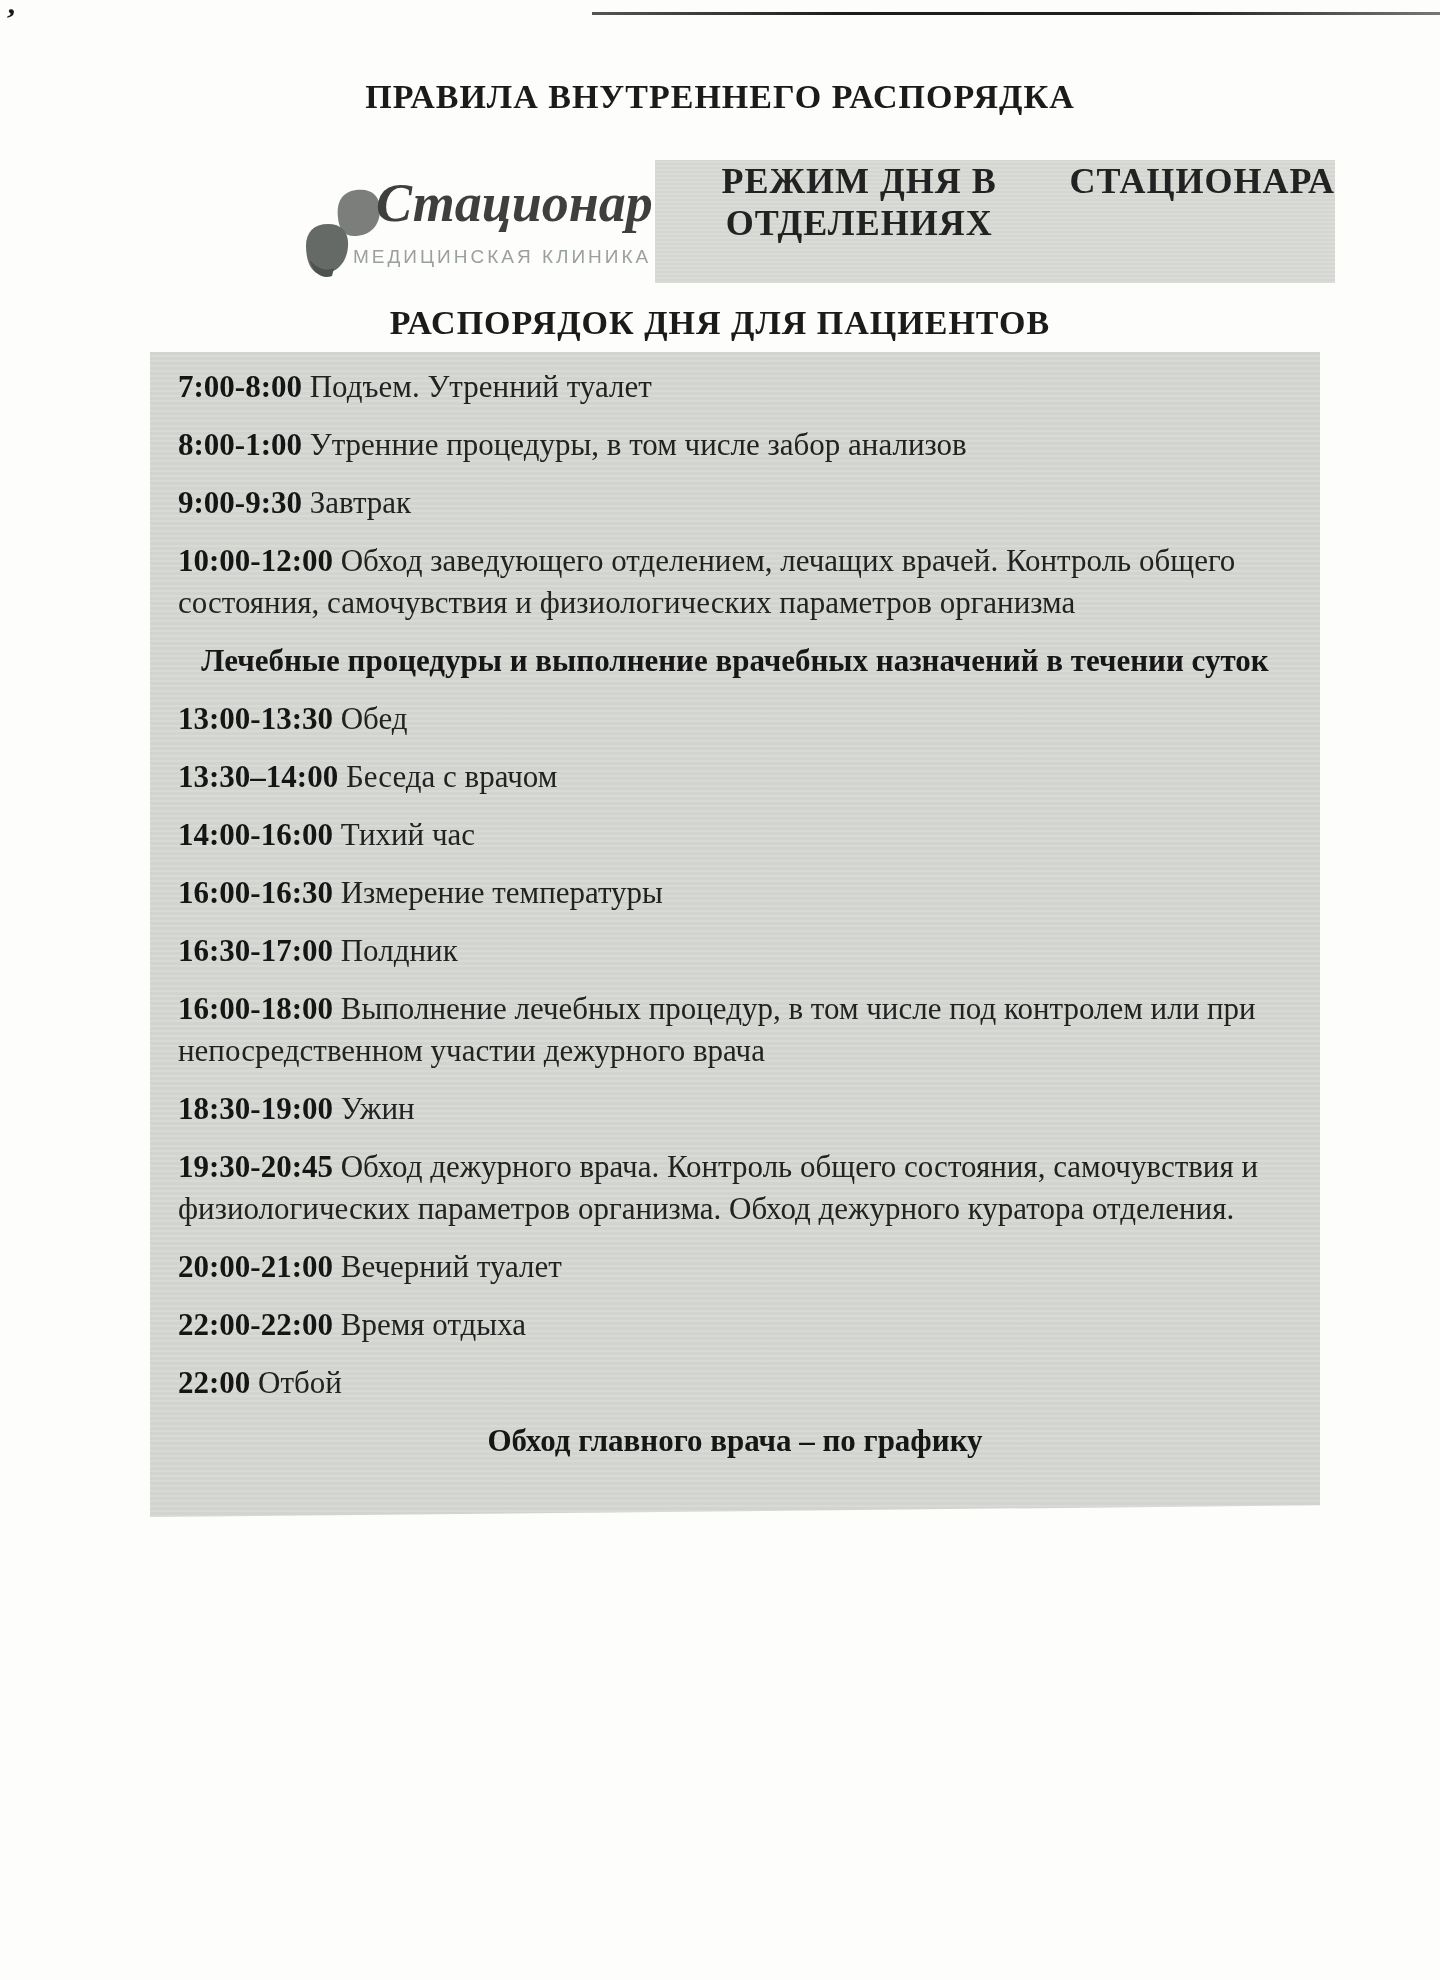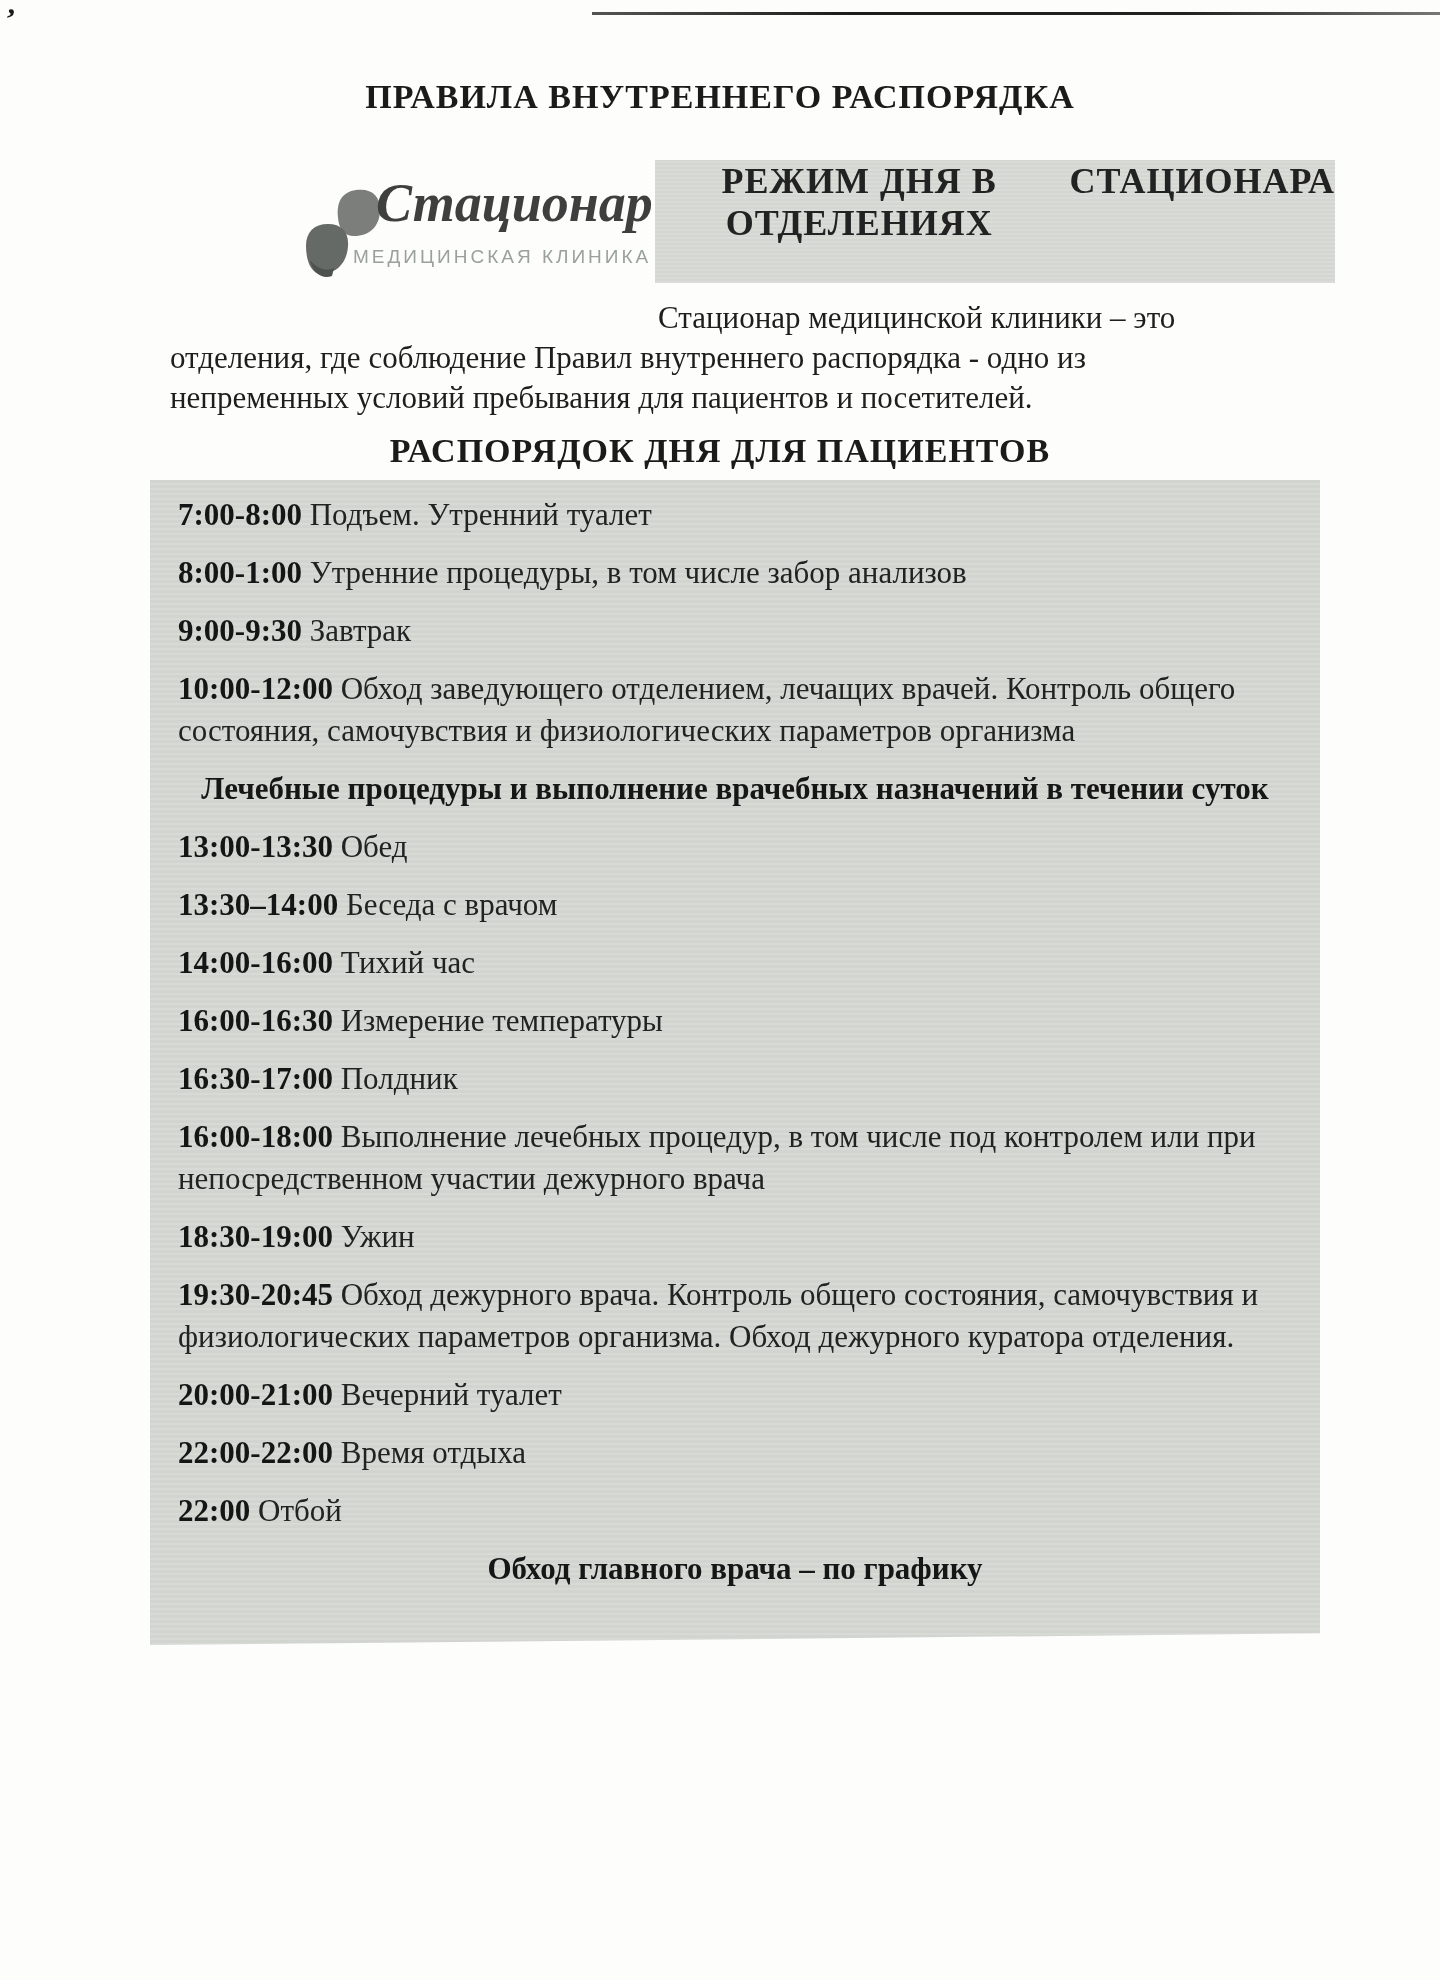--- a/index.html
+++ b/index.html
@@ -106,21 +106,20 @@
       </span>
       <div class="logo-name">Стационар</div>
       <div class="logo-subtitle">МЕДИЦИНСКАЯ КЛИНИКА</div>
     </div>
     <div class="header-box">
       <div>РЕЖИМ ДНЯ В ОТДЕЛЕНИЯХ</div>
       <div>СТАЦИОНАРА</div>
     </div>
   </div>
 
-  <p class="intro">Стационар медицинской клиники – это отделения, где соблюдение Правил внутреннего распорядка - одно из непременных условий пребывания для пациентов и посетителей.</p>
 
   <h2 class="schedule-heading">РАСПОРЯДОК ДНЯ ДЛЯ ПАЦИЕНТОВ</h2>
 
   <div class="schedule-box" id="schedule-entries">
       <p class="entry"><strong>7:00-8:00</strong> Подъем. Утренний туалет</p>
       <p class="entry"><strong>8:00-1:00</strong> Утренние процедуры, в том числе забор анализов</p>
       <p class="entry"><strong>9:00-9:30</strong> Завтрак</p>
       <p class="entry"><strong>10:00-12:00</strong> Обход заведующего отделением, лечащих врачей. Контроль общего состояния, самочувствия и физиологических параметров организма</p>
       <p class="entry note">Лечебные процедуры и выполнение врачебных назначений в течении суток</p>
       <p class="entry"><strong>13:00-13:30</strong> Обед</p>

